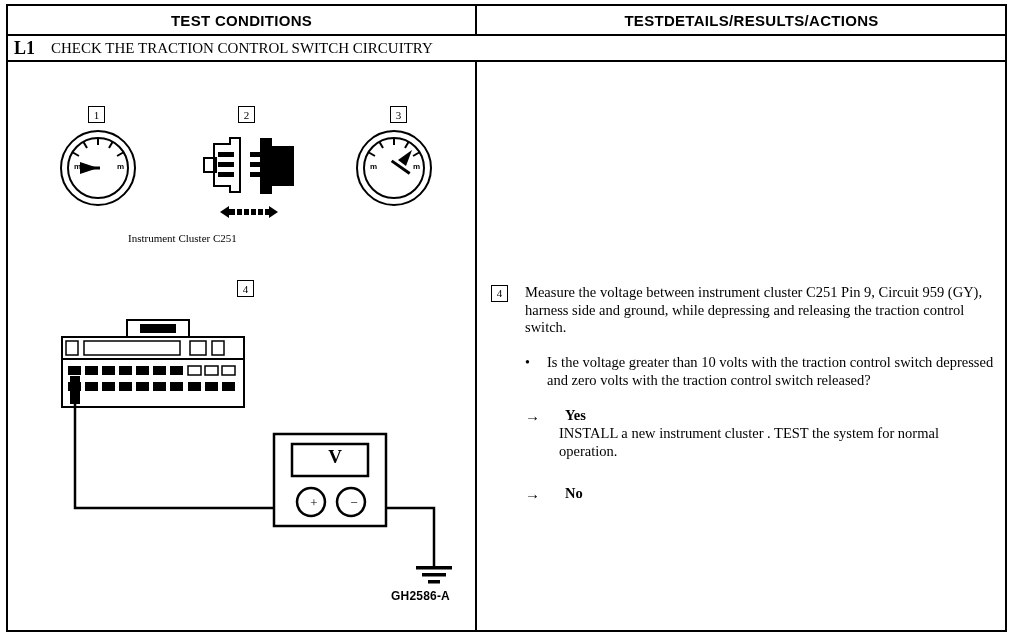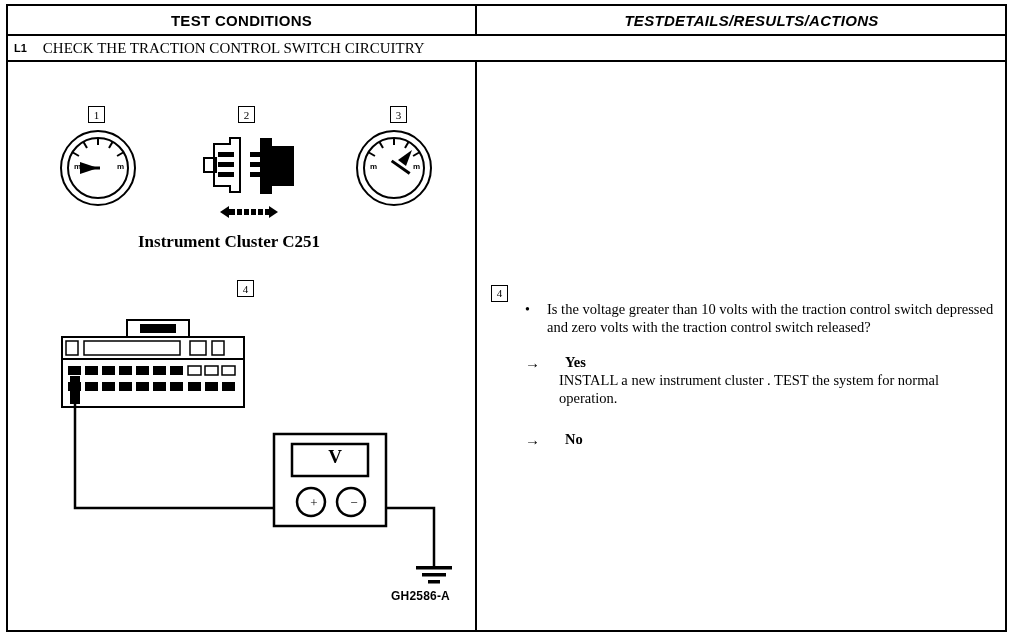--- a/index.html
+++ b/index.html
@@ -49,39 +49,38 @@
   }
   .hdr-left {
     left: 0;
     width: 469px;
     border-right: 2px solid #000;
     box-sizing: border-box;
   }
   .hdr-right {
     left: 490px;
     right: 0;
-    font-style: italic;
   }
   .row-step {
     position: absolute;
     left: 0;
     top: 30px;
     width: 100%;
     height: 26px;
     border-bottom: 2px solid #000;
     box-sizing: border-box;
     display: flex;
     align-items: center;
   }
   .step-id {
     font-weight: bold;
-    font-size: 11px;
+    font-size: 18px;
     padding-left: 6px;
     padding-right: 16px;
-    font-family: Liberation Sans, sans-serif;
+    font-family: Liberation Serif, serif;
   }
   .step-title {
     font-size: 15px;
     font-family: "Liberation Serif", serif;
   }
   .body-area {
     position: absolute;
     left: 0;
     top: 56px;
     right: 0;
@@ -149,24 +148,23 @@
   }
   .dial-label {
     position: absolute;
     font-size: 8px;
     font-weight: bold;
     font-family: "Liberation Sans", sans-serif;
   }
 
   .cap-label {
     position: absolute;
-    font-size: 17px;
-    font-weight: bold;
+    font-size: 11px;
+    font-weight: normal;
     font-family: "Liberation Serif", serif;
-    margin-left: 10px;
   }
 
   
   .conn-wrap { position: absolute; }
 
   .fig-code {
     position: absolute;
     font-size: 12px;
     font-weight: bold;
     font-family: "Liberation Sans", sans-serif;
@@ -373,20 +371,21 @@
         <div style="position:absolute; left:336px; top:433px; width:20px; text-align:center; font-size:13px; font-family:'Liberation Serif', serif;">−</div>
 
         <div class="fig-code" style="left:383px; top:527px;">GH2586-A</div>
       </div>
 
       <div class="cell-right">
         <div class="detail-block">
 
           <div class="detail-main">
             <span class="callout callout-inline" style="position:absolute; left:0; top:1px;">4</span>
+            <span>Measure the voltage between instrument cluster C251 Pin 9, Circuit 959 (GY), harness side and ground, while depressing and releasing the traction control switch.</span>
           </div>
 
           <div class="bullet-row">
             <span class="bullet-dot">•</span>
             <span>Is the voltage greater than 10 volts with the traction control switch depressed and zero volts with the traction control switch released?</span>
           </div>
 
           <div class="arrow-row">
             <span class="arrow-glyph">→</span>
             <div class="ans">Yes</div>

